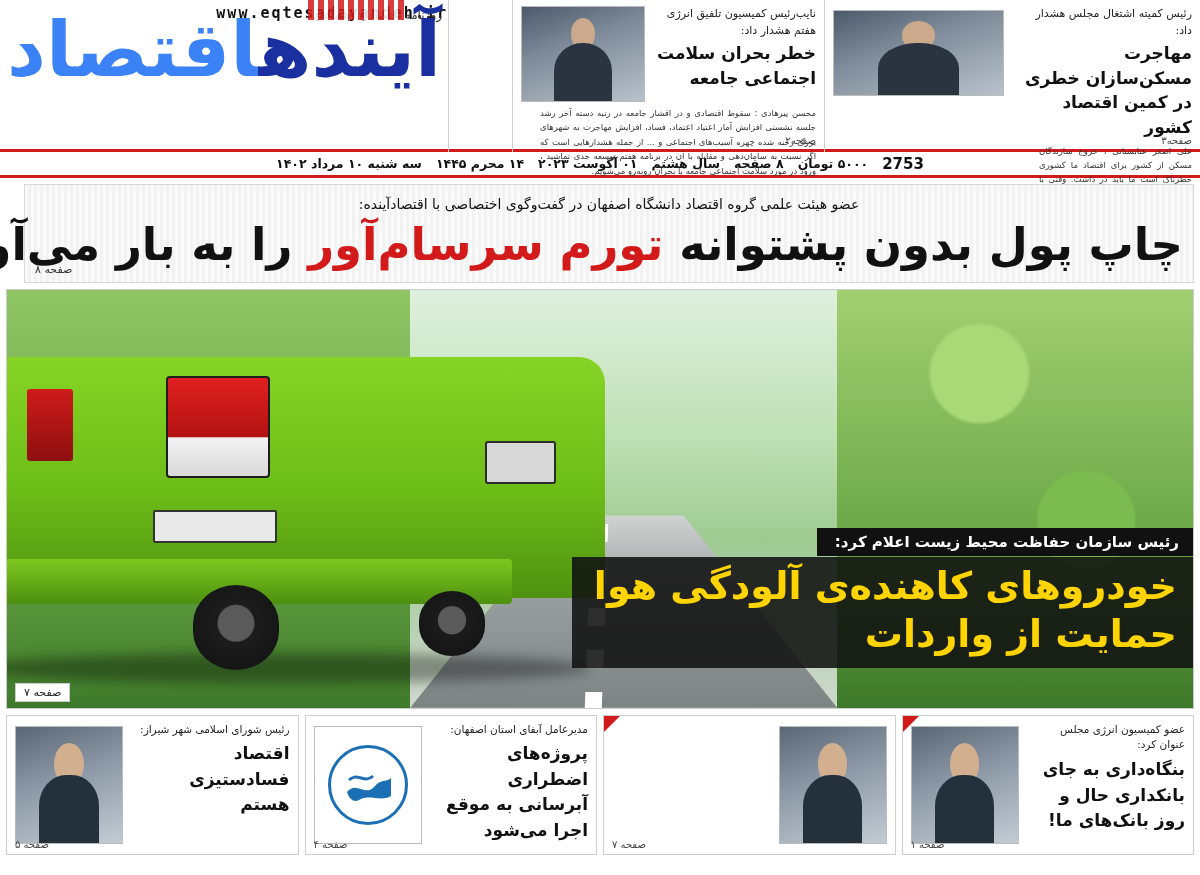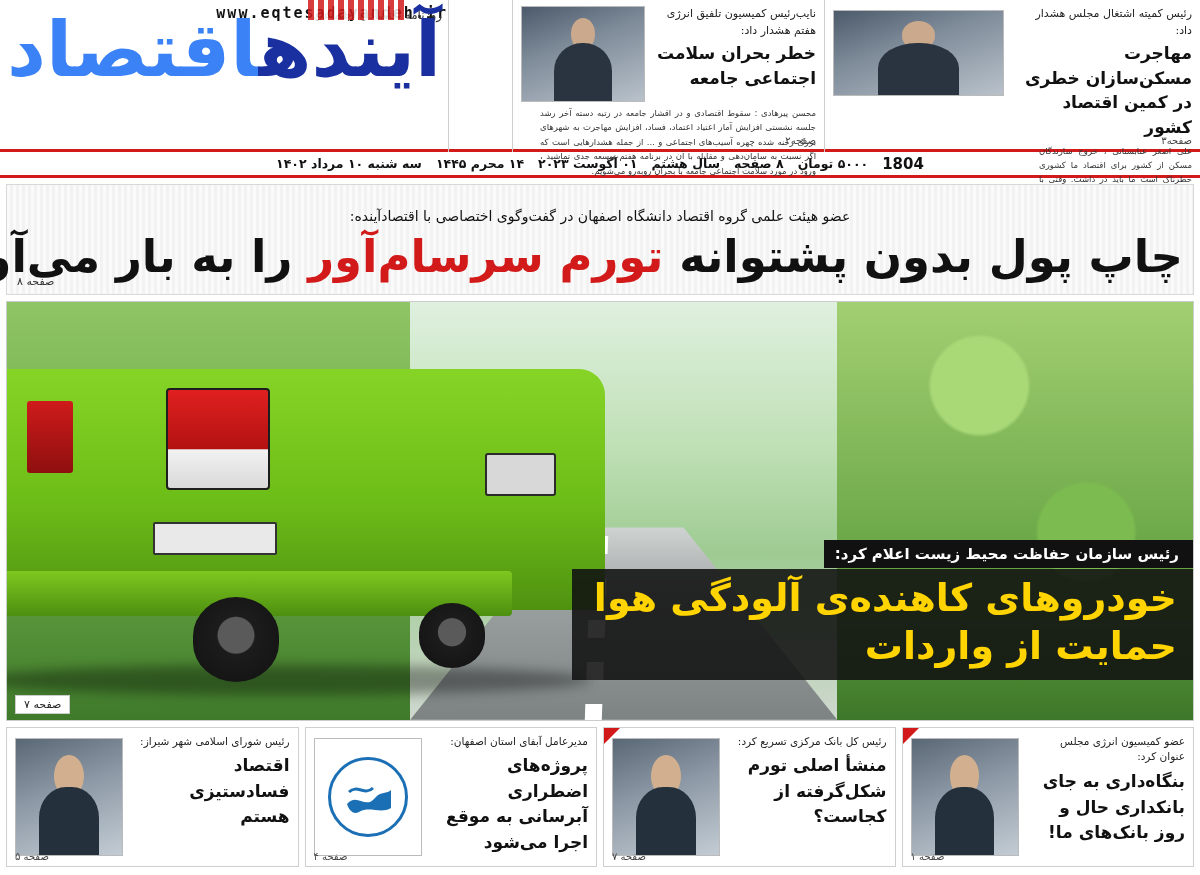--- a/index.html
+++ b/index.html
@@ -97,22 +97,22 @@
     height:26px;width:1200px;box-sizing:border-box;
     border-bottom:3px solid #d21a1a;
     display:flex;align-items:center;justify-content:center;gap:14px;
     font-size:12.5px;color:#111;font-weight:bold;
     background:#fff;
   }
   .datebar .issue{font-size:15px;}
 
   
   .lead{
-    margin:6px 6px 0 6px;border:1px solid #d8d8d8;box-sizing:border-box;
-    padding:20px 10px 8px 10px;position:relative;
+    margin:6px 6px 0 24px;border:1px solid #d8d8d8;box-sizing:border-box;
+    padding:8px 10px 8px 10px;position:relative;
     background:repeating-linear-gradient(90deg,#fafafa 0 3px,#f2f2f2 3px 6px);
   }
   .lead .overline{font-size:14px;color:#111;text-align:center;line-height:1.6;}
   .lead .big{
     font-size:45px;font-weight:bold;color:#111;text-align:center;
     line-height:1.25;margin-top:2px;white-space:nowrap;
   }
   .lead .big .red{color:#d21a1a;}
   .lead .pageref{position:absolute;left:10px;bottom:6px;font-size:11px;color:#333;}
 
@@ -178,21 +178,21 @@
   }
   .wheel.w1{left:28%;}
   .wheel.w2{left:62%;height:20%;width:10%;bottom:8%;}
   .van-shadow{
     position:absolute;left:-4%;bottom:0;width:92%;height:9%;
     background:rgba(0,0,0,.35);filter:blur(6px);border-radius:50%;
   }
   
   .photo-kicker{
     position:absolute;right:0;top:57%;background:#111;color:#fff;
-    font-size:15px;padding:5px 14px 5px 11px;font-weight:bold;
+    font-size:15px;padding:5px 14px 5px 18px;font-weight:bold;
   }
   .photo-head{
     position:absolute;right:0;top:64%;background:rgba(17,17,17,.88);
     padding:6px 16px 10px 22px;
   }
   .photo-head .l{
     display:block;color:#ffd400;font-size:38px;font-weight:bold;
     line-height:1.25;text-align:right;white-space:nowrap;
   }
   .photo-pageref{
@@ -282,21 +282,21 @@
       <div class="paper-kind">روزنامه اقتصادی اجتماعی</div>
       <div class="logo-deco"></div>
       <div class="logo-title">
         <span class="blue">آینده</span><span class="red">اقتصاد</span>
       </div>
     </div>
 
   </div>
 
   <div class="datebar">
-    <span class="issue">1804</span>
+    <span class="issue">2753</span>
     <span>۵۰۰۰ تومان</span>
     <span>۸ صفحه</span>
     <span>سال هشتم</span>
     <span>۰۱ آگوست ۲۰۲۳</span>
     <span>۱۴ محرم ۱۴۴۵</span>
     <span>سه شنبه ۱۰ مرداد ۱۴۰۲</span>
   </div>
 
   <div class="lead">
     <div class="overline">عضو هیئت علمی گروه اقتصاد دانشگاه اصفهان در گفت‌وگوی اختصاصی با اقتصادآینده:</div>
@@ -342,24 +342,20 @@
       <div class="txt">
         <div class="kicker">عضو کمیسیون انرژی مجلس عنوان کرد:</div>
         <div class="headline">بنگاه‌داری به جای بانکداری حال و روز بانک‌های ما!</div>
       </div>
       <div class="thumb portrait"></div>
       <div class="pageref">صفحه ۱</div>
     </div>
 
     <div class="bcard">
       <div class="redcorner l"></div>
-      <div class="txt">
-        <div class="kicker">رئیس کل بانک مرکزی تسریع کرد:</div>
-        <div class="headline">منشأ اصلی تورم شکل‌گرفته از کجاست؟</div>
-      </div>
       <div class="thumb portrait"></div>
       <div class="pageref">صفحه ۷</div>
     </div>
 
     <div class="bcard">
       <div class="txt">
         <div class="kicker">مدیرعامل آبفای استان اصفهان:</div>
         <div class="headline">پروژه‌های اضطراری آبرسانی به موقع اجرا می‌شود</div>
       </div>
       <div class="thumb logo">

